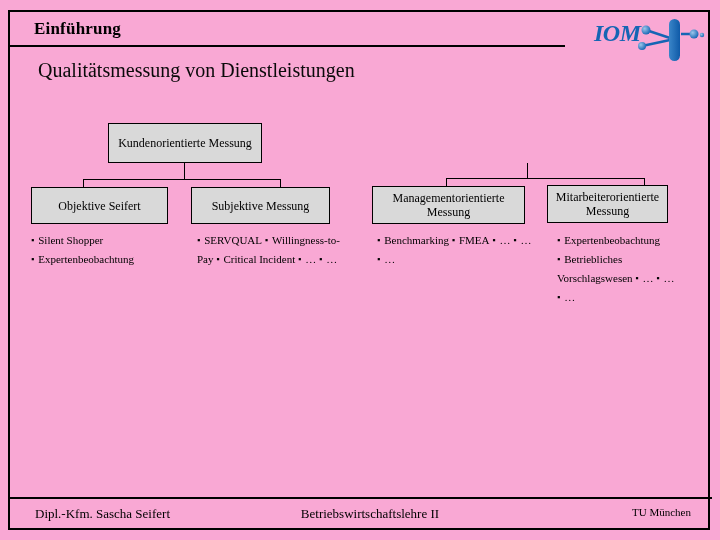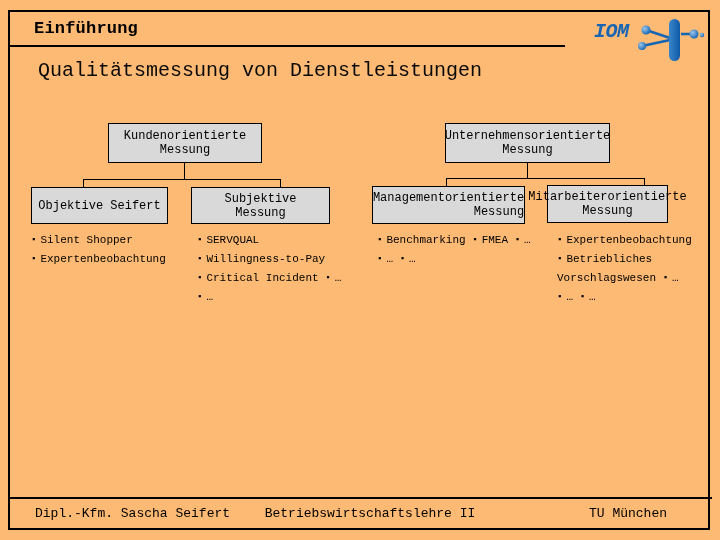--- a/index.html
+++ b/index.html
@@ -1,65 +1,65 @@
 <!DOCTYPE html>
 <html><head>
 <meta charset="utf-8">
 <style>
   html,body{margin:0;padding:0;background:#ffffff;}
   .page{
-    position:relative;width:720px;height:540px;background:#fdba74;
-    font-family:Liberation Mono, monospace;color:#000;overflow:hidden;
+    position:relative;width:720px;height:540px;background:#f9a8d4;
+    font-family:Liberation Serif, serif;color:#000;overflow:hidden;
   }
   .frame{
     position:absolute;left:8px;top:10px;width:702px;height:520px;
     border:2px solid #000;box-sizing:border-box;
   }
   .page-title{
     position:absolute;left:34px;top:19px;font-size:17px;font-weight:bold;
     letter-spacing:0.2px;
   }
   .header-rule{
     position:absolute;left:8px;top:45px;width:557px;height:2px;background:#000;
   }
   .logo{position:absolute;left:594px;top:17px;width:110px;height:46px;}
   .logo-text{
-    position:absolute;left:0;top:3px;font-size:20px;font-weight:bold;
+    position:absolute;left:0;top:3px;font-size:24px;font-weight:bold;
     font-style:italic;color:#1565b4;letter-spacing:-0.5px;
   }
   .logo-svg{position:absolute;left:44px;top:-3px;}
   .subtitle{
     position:absolute;left:38px;top:59px;font-size:20px;color:#0a0a0a;
   }
   .node{
     position:absolute;background:#d9d9d9;border:1px solid #000;
     box-sizing:border-box;display:flex;align-items:center;justify-content:center;
     text-align:center;font-size:12px;line-height:14px;padding:2px 4px;
   }
   .n-kund{left:108px;top:123px;width:154px;height:40px;}
   .n-untern{left:445px;top:123px;width:165px;height:40px;}
   .n-obj{left:31px;top:187px;width:137px;height:37px;}
   .n-subj{left:191px;top:187px;width:139px;height:37px;}
-  .n-mgmt{left:372px;top:186px;width:153px;height:38px;text-align:right;}
+  .n-mgmt{left:372px;top:186px;width:153px;height:38px;}
   .n-mitarb{left:547px;top:185px;width:121px;height:38px;}
   .cline{position:absolute;background:#000;}
   .blist{position:absolute;font-size:11px;line-height:18px;}
   .blist .item{margin-bottom:9px;}
   .bi{display:inline;}
   .bi::before{content:"▪";font-size:9px;margin-right:4px;position:relative;top:-1px;}
   .l-col1{left:31px;top:231px;width:160px;}
   .l-col2{left:197px;top:231px;width:155px;}
   .l-col3{left:377px;top:231px;width:160px;}
   .l-col4{left:557px;top:231px;width:136px;}
   .footer-rule{
     position:absolute;left:8px;top:497px;width:704px;height:2px;background:#000;
   }
   .f-author{position:absolute;left:35px;top:506px;font-size:13px;}
   .f-course{position:absolute;left:260px;top:506px;width:220px;text-align:center;font-size:13px;}
-  .f-univ{position:absolute;left:589px;top:506px;font-size:13px;}
+  .f-univ{position:absolute;left:632px;top:506px;font-size:11px;}
 </style>
 </head>
 <body>
 
 <div class="page">
   <div class="frame"></div>
 
   <div class="page-title">Einführung</div>
   <div class="header-rule"></div>
 
@@ -83,21 +83,20 @@
       <circle cx="8" cy="16" r="4.5" fill="url(#dotg)"></circle>
       <circle cx="4" cy="32" r="4" fill="url(#dotg)"></circle>
       <circle cx="56" cy="20" r="4.5" fill="url(#dotg)"></circle>
       <circle cx="64" cy="21" r="2.2" fill="url(#dotg)"></circle>
     </svg>
   </div>
 
   <div class="subtitle">Qualitätsmessung von Dienstleistungen</div>
 
   <div class="node n-kund">Kundenorientierte Messung</div>
-  <div class="node n-untern">Unternehmensorientierte Messung</div>
   <div class="node n-obj">Objektive Seifert</div>
   <div class="node n-subj">Subjektive Messung</div>
   <div class="node n-mgmt">Managementorientierte Messung</div>
   <div class="node n-mitarb">Mitarbeiterorientierte Messung</div>
 
   <div class="cline" style="left:184px;top:163px;width:1px;height:16px;"></div>
   <div class="cline" style="left:83px;top:179px;width:198px;height:1px;"></div>
   <div class="cline" style="left:83px;top:179px;width:1px;height:9px;"></div>
   <div class="cline" style="left:280px;top:179px;width:1px;height:9px;"></div>
 

